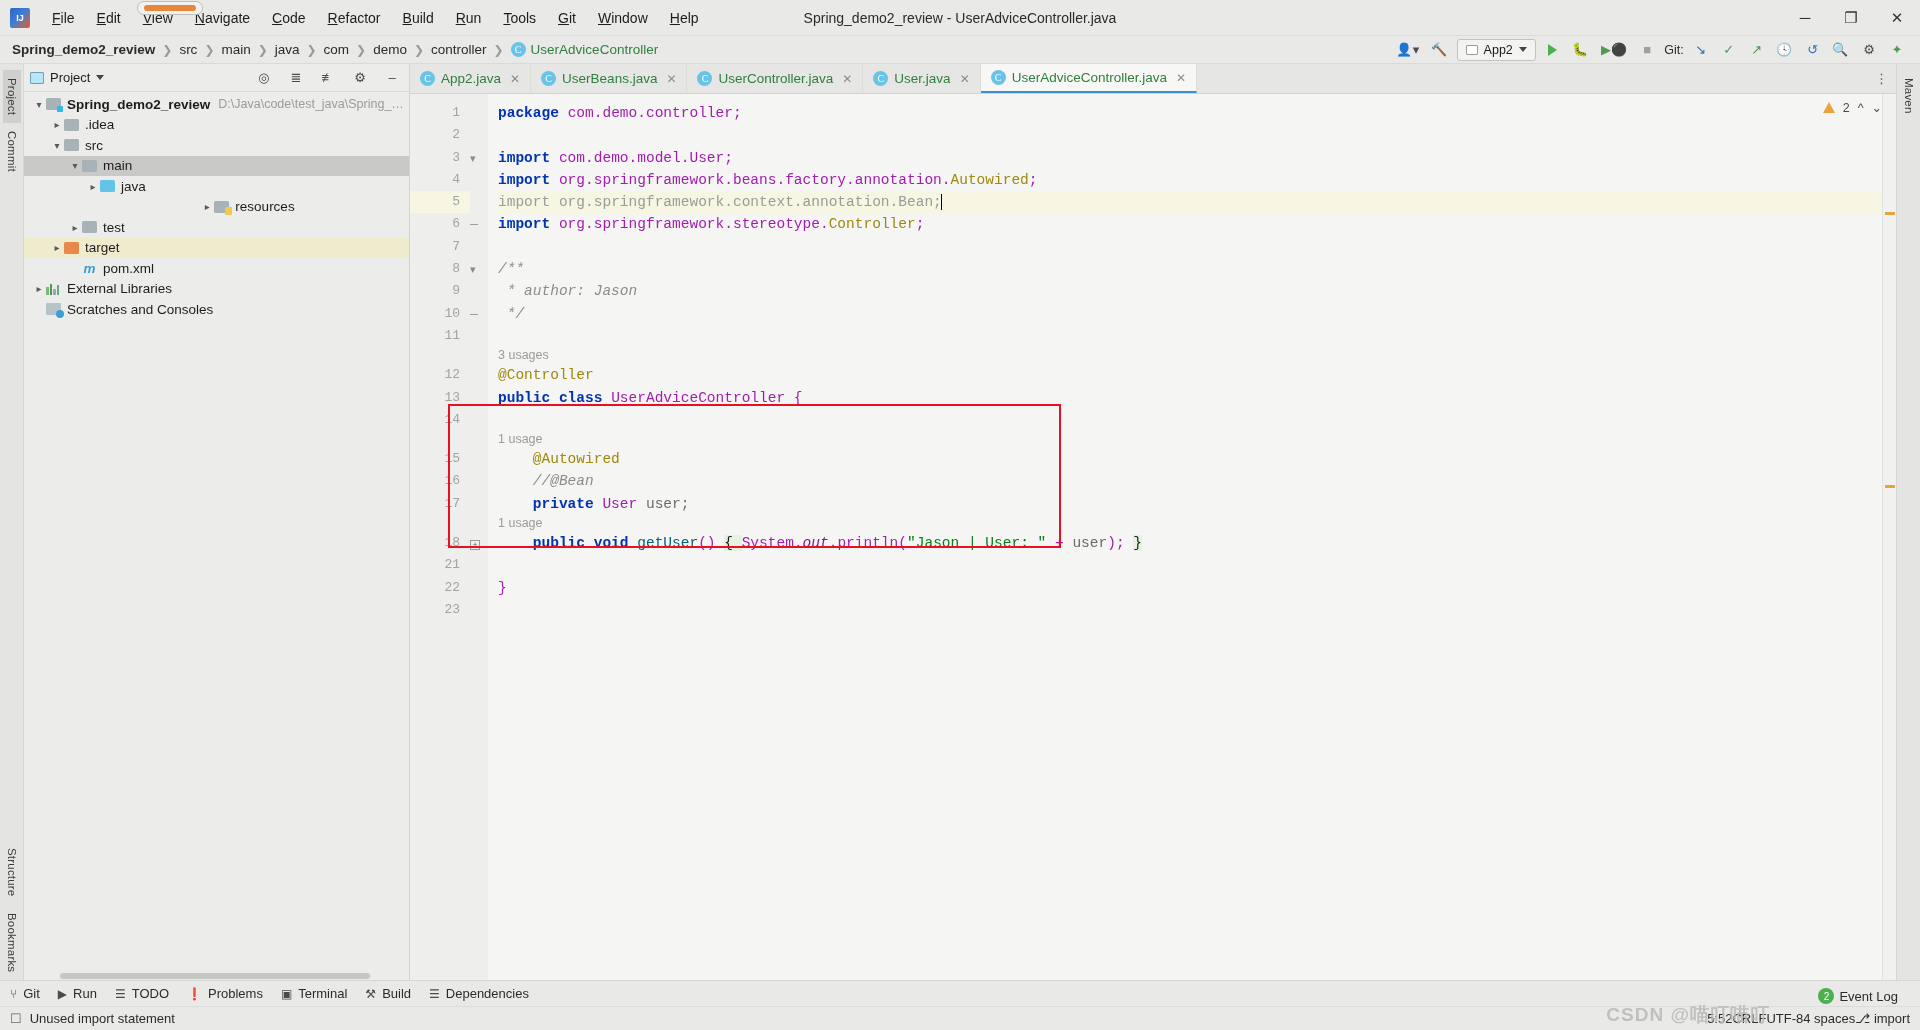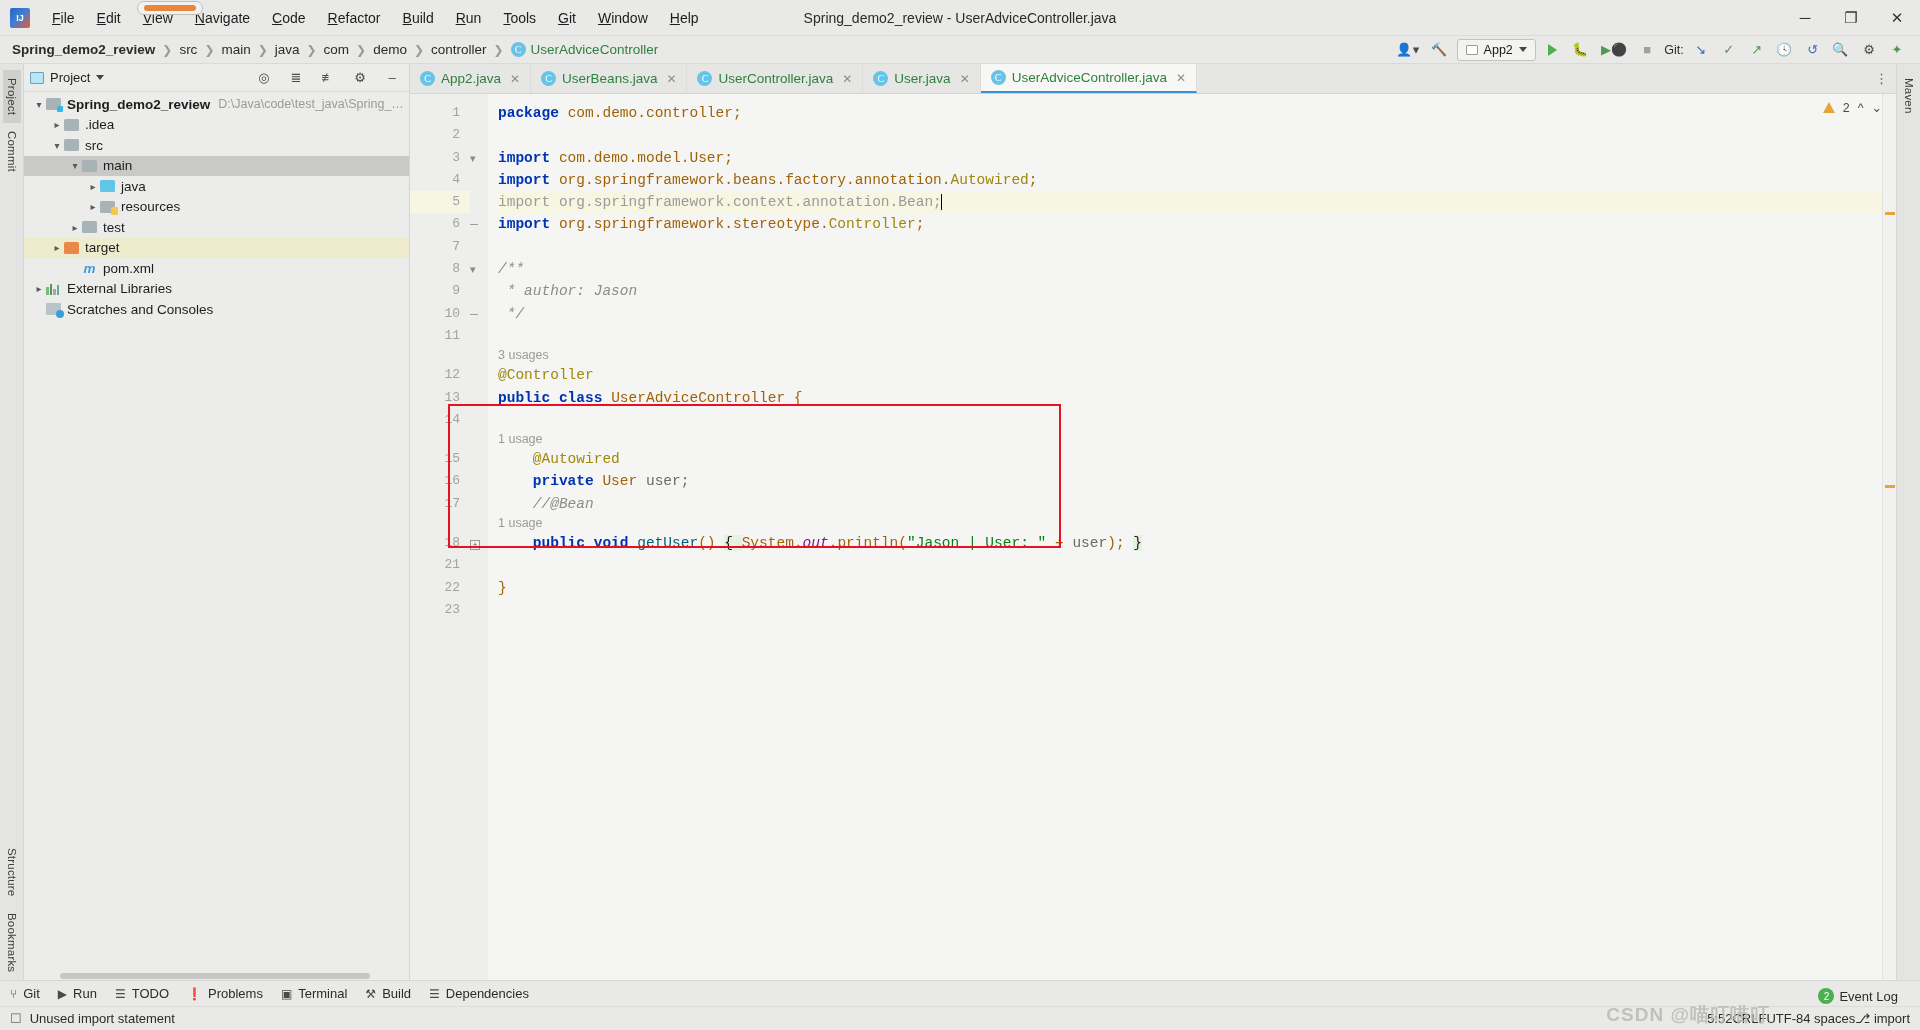--- a/index.html
+++ b/index.html
@@ -164,21 +164,21 @@
   .ln { height:22.3px; line-height:22.3px; padding-right:10px; }
   .cl { height:22.3px; line-height:22.3px; white-space:pre; }
   .cl.hl { background:#f7f6e3; }
   .cl.hint { color:#9a9a98; font-family:"Liberation Sans",sans-serif; font-size:12.5px; height:17px; line-height:17px; }
   .kw { color:#0033b3; font-weight:bold; }
   .ann { color:#9e880d; }
   .str { color:#067d17; }
   .fld { color:#871094; font-style:italic; }
   .cmt { color:#8c8c8a; font-style:italic; }
   .mth { color:#00627a; }
-  .typ { color:#a16207; }
+  .typ { color:#a21caf; }
   .var { color:#6b6b69; }
   .dim { color:#9b9b99; }
   .brace-hl { background:#e4f2df; }
 
   
   .redbox {
     position:absolute; border:2px solid #e81123; pointer-events:none;
   }
 
   
@@ -345,21 +345,21 @@
           <div class="tnode sel-main" style="padding-left: 44px;">
             <span class="arrow open"></span>
             <span class="fold grey"></span>
             <span class="tlabel">main</span>
           </div>
           <div class="tnode" style="padding-left: 62px;">
             <span class="arrow closed"></span>
             <span class="fold blue"></span>
             <span class="tlabel">java</span>
           </div>
-          <div class="tnode" style="padding-left: 62px;">
+          <div class="tnode" style="padding-left: 62px; justify-content: center;">
             <span class="arrow closed"></span>
             <span class="fold grey resmark"></span>
             <span class="tlabel">resources</span>
           </div>
           <div class="tnode" style="padding-left: 44px;">
             <span class="arrow closed"></span>
             <span class="fold grey"></span>
             <span class="tlabel">test</span>
           </div>
           <div class="tnode sel-target" style="padding-left: 26px;">
@@ -489,22 +489,22 @@
             <div class="cl"><span class="cmt">/**</span></div>
             <div class="cl"><span class="cmt"> * author: Jason</span></div>
             <div class="cl"><span class="cmt"> */</span></div>
             <div class="cl">&nbsp;</div>
             <div class="cl hint">3 usages</div>
             <div class="cl"><span class="ann">@Controller</span></div>
             <div class="cl"><span class="kw">public </span><span class="kw">class </span><span class="typ">UserAdviceController</span><span class="typ"> {</span></div>
             <div class="cl">&nbsp;</div>
             <div class="cl hint">1 usage</div>
             <div class="cl"><span class="ann">    @Autowired</span></div>
+            <div class="cl"><span class="cmt">    //@Bean</span></div>
             <div class="cl"><span class="kw">    private </span><span class="typ">User </span><span class="var">user;</span></div>
-            <div class="cl"><span class="cmt">    //@Bean</span></div>
             <div class="cl hint">1 usage</div>
             <div class="cl"><span class="kw">    public </span><span class="kw">void </span><span class="mth">getUser</span><span class="typ">() </span><span class="brace-hl">{ </span><span class="typ">System.</span><span class="fld">out</span><span class="typ">.println(</span><span class="str">"Jason | User: "</span><span class="typ"> + </span><span class="var">user</span><span class="typ">); </span><span class="brace-hl">}</span></div>
             <div class="cl">&nbsp;</div>
             <div class="cl"><span class="typ">}</span></div>
             <div class="cl">&nbsp;</div>
           </div>
 
         <div class="redbox" style="left:38px; top:310px; width:613px; height:144px;"></div>
 
         <div class="insp-widget">

